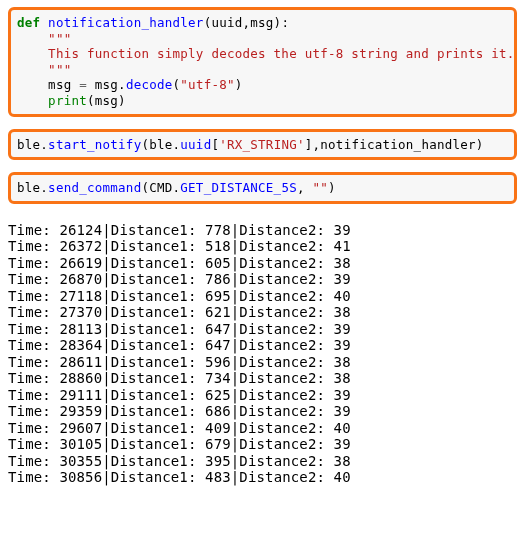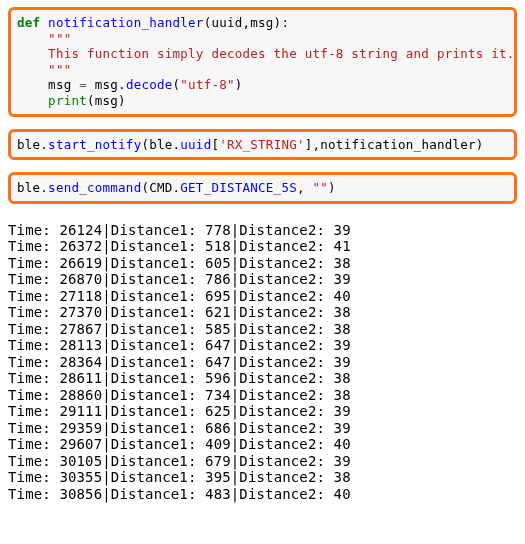--- a/index.html
+++ b/index.html
@@ -89,21 +89,20 @@
         <div class="code-line"><span class="tok-plain">ble.</span><span class="tok-attr">send_command</span><span class="tok-plain">(CMD.</span><span class="tok-attr">GET_DISTANCE_5S</span><span class="tok-plain">, </span><span class="tok-str">""</span><span class="tok-plain">)</span></div>
       </div>
     </div>
   <div class="output-area" id="output-root">
       <div class="out-line">Time: 26124|Distance1: 778|Distance2: 39</div>
       <div class="out-line">Time: 26372|Distance1: 518|Distance2: 41</div>
       <div class="out-line">Time: 26619|Distance1: 605|Distance2: 38</div>
       <div class="out-line">Time: 26870|Distance1: 786|Distance2: 39</div>
       <div class="out-line">Time: 27118|Distance1: 695|Distance2: 40</div>
       <div class="out-line">Time: 27370|Distance1: 621|Distance2: 38</div>
-      <div class="out-line">Time: 27867|Distance1: 585|Distance2: 38</div>
       <div class="out-line">Time: 28113|Distance1: 647|Distance2: 39</div>
       <div class="out-line">Time: 28364|Distance1: 647|Distance2: 39</div>
       <div class="out-line">Time: 28611|Distance1: 596|Distance2: 38</div>
       <div class="out-line">Time: 28860|Distance1: 734|Distance2: 38</div>
       <div class="out-line">Time: 29111|Distance1: 625|Distance2: 39</div>
       <div class="out-line">Time: 29359|Distance1: 686|Distance2: 39</div>
       <div class="out-line">Time: 29607|Distance1: 409|Distance2: 40</div>
       <div class="out-line">Time: 30105|Distance1: 679|Distance2: 39</div>
       <div class="out-line">Time: 30355|Distance1: 395|Distance2: 38</div>
       <div class="out-line">Time: 30856|Distance1: 483|Distance2: 40</div>

